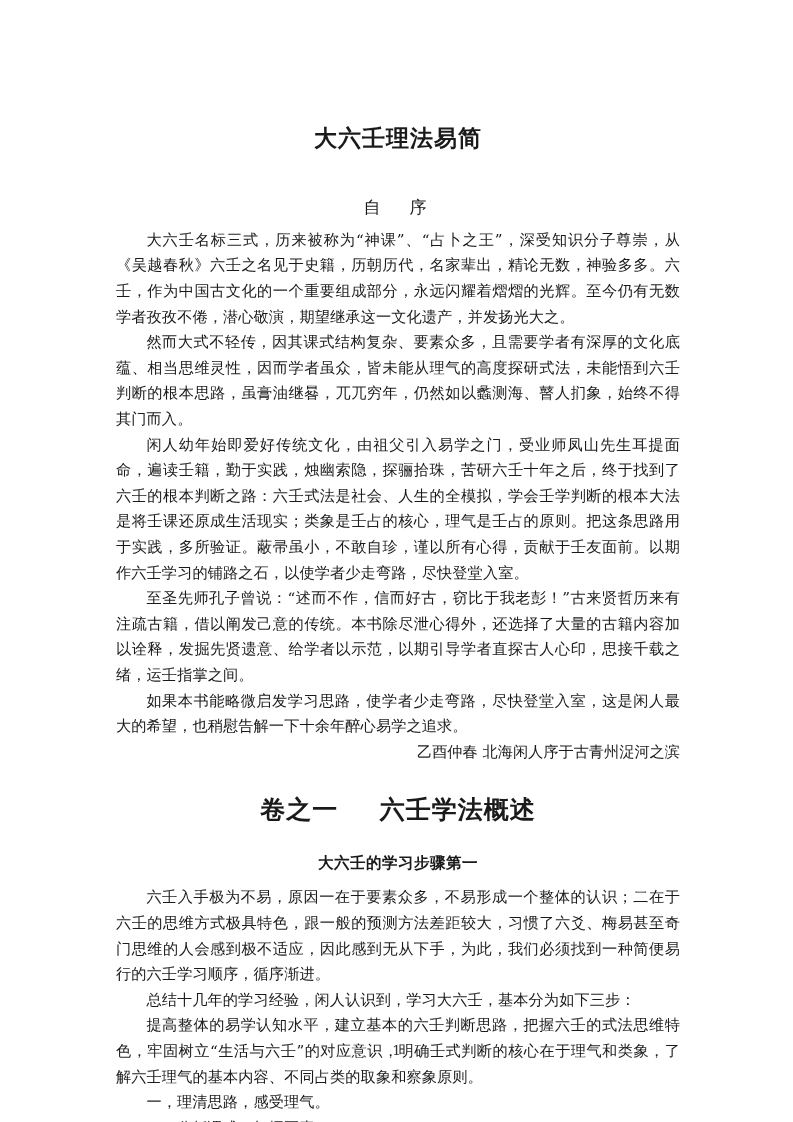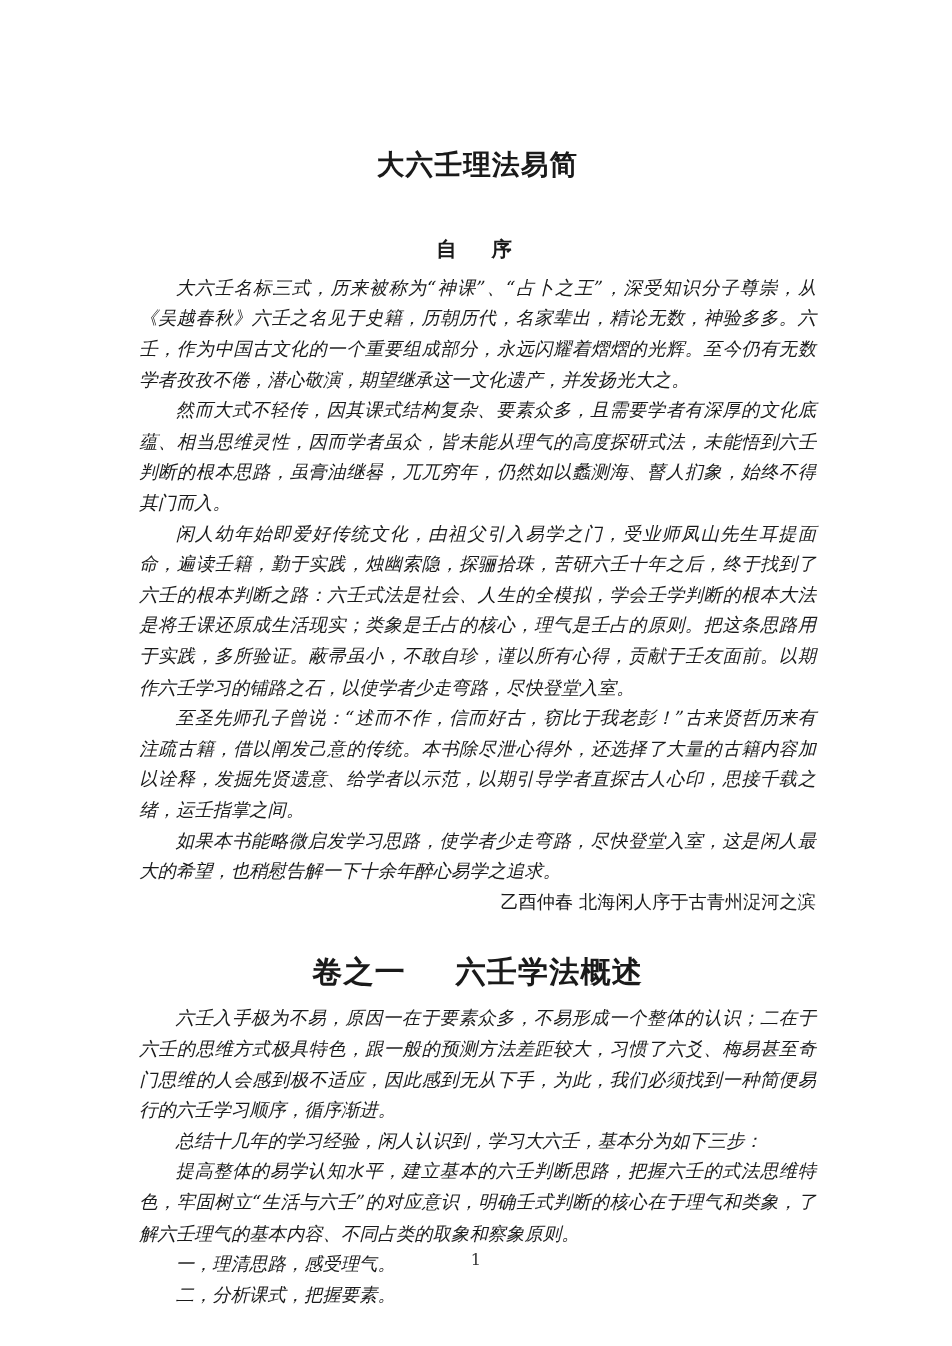--- a/index.html
+++ b/index.html
@@ -36,37 +36,36 @@
     font-weight: bold;
     letter-spacing: 1px;
     margin: 0;
     padding-top: 124px;
     line-height: 1.3;
     font-family: "DejaVu Sans", "Liberation Sans", sans-serif;
   }
   .preface-heading {
     text-align: center;
     font-size: 17px;
-    font-weight: bold;
+    font-weight: normal;
     margin: 0;
     padding-top: 42px;
     padding-bottom: 9px;
     letter-spacing: 6px;
     font-family: "DejaVu Sans", "Liberation Sans", sans-serif;
   }
   p.body-par {
     margin: 0;
     font-size: 15.2px;
     line-height: 25.6px;
     text-align: justify;
     text-justify: inter-ideograph;
     text-indent: 2em;
     letter-spacing: 0.1px;
     word-break: break-all;
-    font-style: italic;
   }
   .signature {
     margin: 0;
     font-size: 15.2px;
     line-height: 25.6px;
     text-align: right;
     padding-left: 30px;
   }
   .volume-heading {
     text-align: center;
@@ -120,20 +119,21 @@
     <p class="body-par">如果本书能略微启发学习思路，使学者少走弯路，尽快登堂入室，这是闲人最大的希望，也稍慰告解一下十余年醉心易学之追求。</p>
 
     <p class="signature">乙酉仲春  北海闲人序于古青州浞河之滨</p>
 
     <h2 class="volume-heading">
       <span>卷之一</span>
       <span class="gap"></span>
       <span>六壬学法概述</span>
     </h2>
 
+    <h3 class="section-heading">大六壬的学习步骤第一</h3>
 
     <p class="body-par">六壬入手极为不易，原因一在于要素众多，不易形成一个整体的认识；二在于六壬的思维方式极具特色，跟一般的预测方法差距较大，习惯了六爻、梅易甚至奇门思维的人会感到极不适应，因此感到无从下手，为此，我们必须找到一种简便易行的六壬学习顺序，循序渐进。</p>
     <p class="body-par">总结十几年的学习经验，闲人认识到，学习大六壬，基本分为如下三步：</p>
     <p class="body-par">提高整体的易学认知水平，建立基本的六壬判断思路，把握六壬的式法思维特色，牢固树立“生活与六壬”的对应意识，明确壬式判断的核心在于理气和类象，了解六壬理气的基本内容、不同占类的取象和察象原则。</p>
     <p class="body-par">一，理清思路，感受理气。</p>
     <p class="body-par">二，分析课式，把握要素。</p>
 
   </div>
 
   <div class="page-number">1</div>

